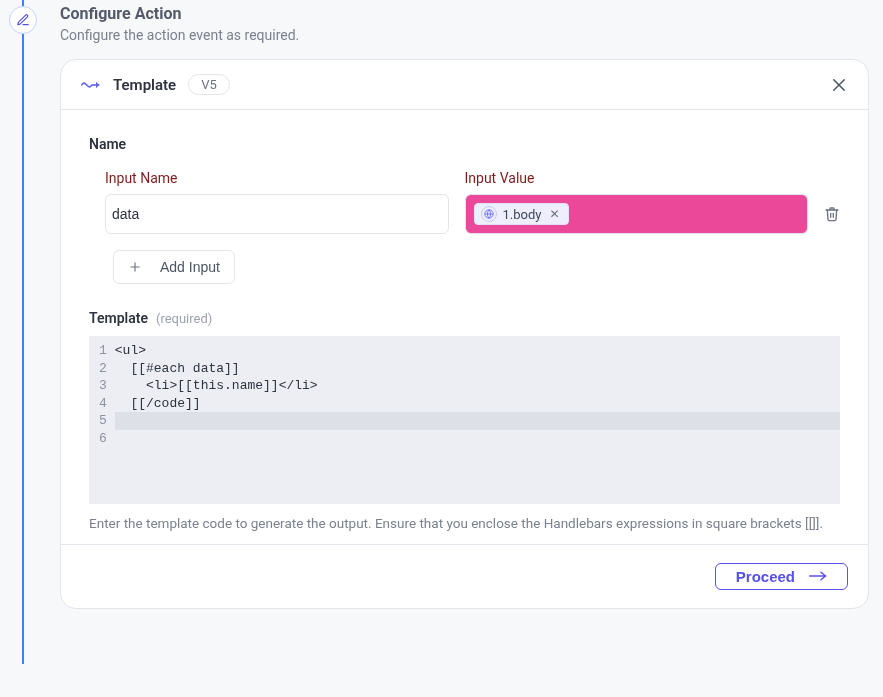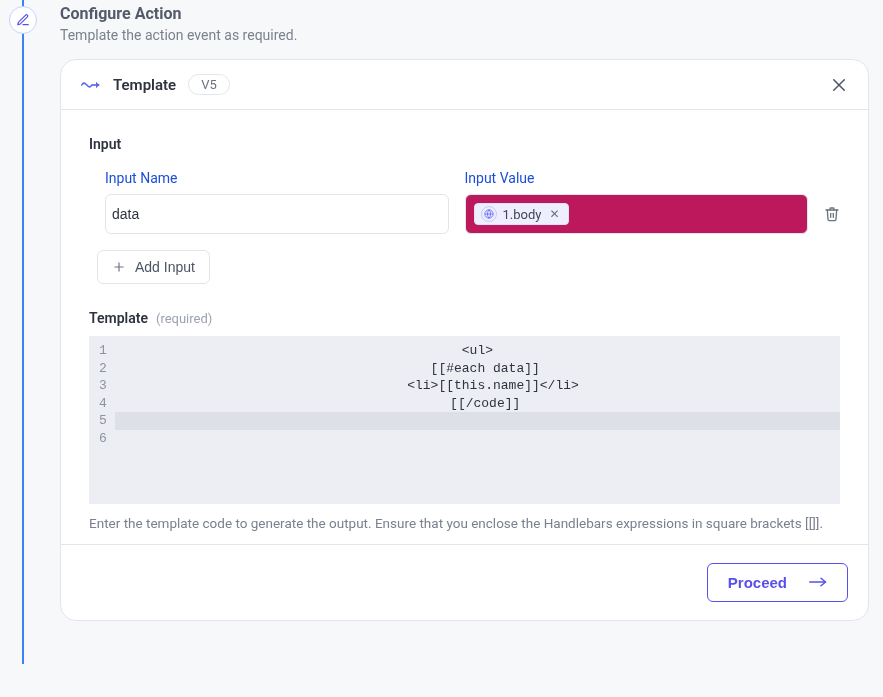--- a/index.html
+++ b/index.html
@@ -116,41 +116,41 @@
   }
   .input-row{
     display:flex;
     align-items:flex-start;
     gap:16px;
     padding-left:16px;
   }
   .col{flex:1;min-width:0}
   .col-label{
     font-size:14px;
-    color:#1d4ed8;
+    color:#7f1d1d;
     margin-bottom:8px;
   }
   .text-input{
     width:100%;
     height:40px;
     border:1px solid var(--border);
     border-radius:6px;
     padding:0 6px;
     font-size:14px;
     color:var(--text);
     background:#fff;
   }
   .value-box{
     height:40px;
     border:1px solid var(--border);
     border-radius:6px;
     padding:0 8px;
     display:flex;
     align-items:center;
-    background:#be185d;
+    background:#ec4899;
   }
   .chip{
     display:inline-flex;
     align-items:center;
     gap:6px;
     background:var(--accent-light);
     border:1px solid #e0e1f7;
     border-radius:4px;
     padding:2px 6px;
     font-size:13px;
@@ -165,25 +165,25 @@
   .chip-x{cursor:pointer;color:#6b7280;font-size:12px;line-height:1;padding:0 2px}
   .trash-btn{
     cursor:pointer;
     display:flex;
     align-items:center;
     height:40px;
     margin-top:24px;
   }
   .trash-btn svg{width:16px;height:16px;stroke:#6b7280}
   .add-input-btn{
-    margin-left:8px;
+    margin-left:24px;
     margin-top:16px;
     display:inline-flex;
     align-items:center;
-    gap:9px;
+    gap:18px;
     border:1px solid var(--border);
     background:#fff;
     border-radius:6px;
     padding:8px 14px;
     font-size:14px;
     color:#4b5563;
     cursor:pointer;
   }
   .add-input-btn svg{width:14px;height:14px;stroke:#6b7280}
   .tmpl-header{
@@ -207,45 +207,44 @@
     padding:6px 8px 6px 10px;
     color:#8b92a3;
     user-select:none;
   }
   .gutter div{height:17.5px}
   .code{
     flex:1;
     padding:6px 0;
     white-space:pre;
     color:#2d333f;
-    text-align:center;
   }
   .code-line{height:17.5px}
   .cursor-line{background:#dde0e7}
   .help-text{
     font-size:13.5px;
     color:var(--text-subtle);
     margin:10px 0 0 0;
     line-height:1.45;
   }
   .card-footer{
     border-top:1px solid var(--border);
     padding:18px 20px;
     display:flex;
     justify-content:flex-end;
   }
   .proceed-btn{
     display:inline-flex;
     align-items:center;
-    gap:22px;
+    gap:14px;
     border:1.5px solid var(--accent);
     color:var(--accent);
     background:#fff;
     border-radius:6px;
-    padding:10px 20px;
+    padding:4px 20px;
     font-size:15px;
     font-weight:600;
     cursor:pointer;
   }
   .proceed-btn svg{width:18px;height:12px;stroke:var(--accent)}
 </style>
 </head>
 <body>
 
 <div class="stage">
@@ -253,21 +252,21 @@
 
   <div class="step-icon">
     <svg viewBox="0 0 24 24" fill="none" stroke-width="2" stroke-linecap="round" stroke-linejoin="round">
         <path d="M12 20h9"></path>
         <path d="M16.5 3.5a2.12 2.12 0 0 1 3 3L7 19l-4 1 1-4 12.5-12.5z"></path>
       </svg>
   </div>
 
   <div class="content">
     <h2 class="step-title">Configure Action</h2>
-    <p class="step-sub">Template the action event as required.</p>
+    <p class="step-sub">Configure the action event as required.</p>
 
     <div class="card">
 
       <div class="card-header">
         <div class="card-header-left">
           <span class="flow-icon">
             <svg width="20" height="14" viewBox="0 0 24 16" fill="none">
                 <path d="M1 8 C 5 0, 9 16, 13 8" stroke="#6366f1" stroke-width="2" fill="none" stroke-linecap="round"></path>
                 <path d="M13 8 L22 8" stroke="#6366f1" stroke-width="2"></path>
                 <path d="M18 4 L22 8 L18 12 Z" fill="#6366f1"></path>
@@ -279,21 +278,21 @@
         <span class="close-btn">
           <svg viewBox="0 0 24 24" fill="none" stroke-width="2" stroke-linecap="round">
               <line x1="5" y1="5" x2="19" y2="19"></line>
               <line x1="19" y1="5" x2="5" y2="19"></line>
             </svg>
         </span>
       </div>
 
       <div class="card-body">
 
-        <p class="section-label">Input</p>
+        <p class="section-label">Name</p>
 
         <div class="input-row">
           <div class="col">
             <div class="col-label">Input Name</div>
             <input class="text-input" type="text" value="data" style="">
           </div>
           <div class="col">
             <div class="col-label">Input Value</div>
             <div class="value-box">
               <span class="chip">

